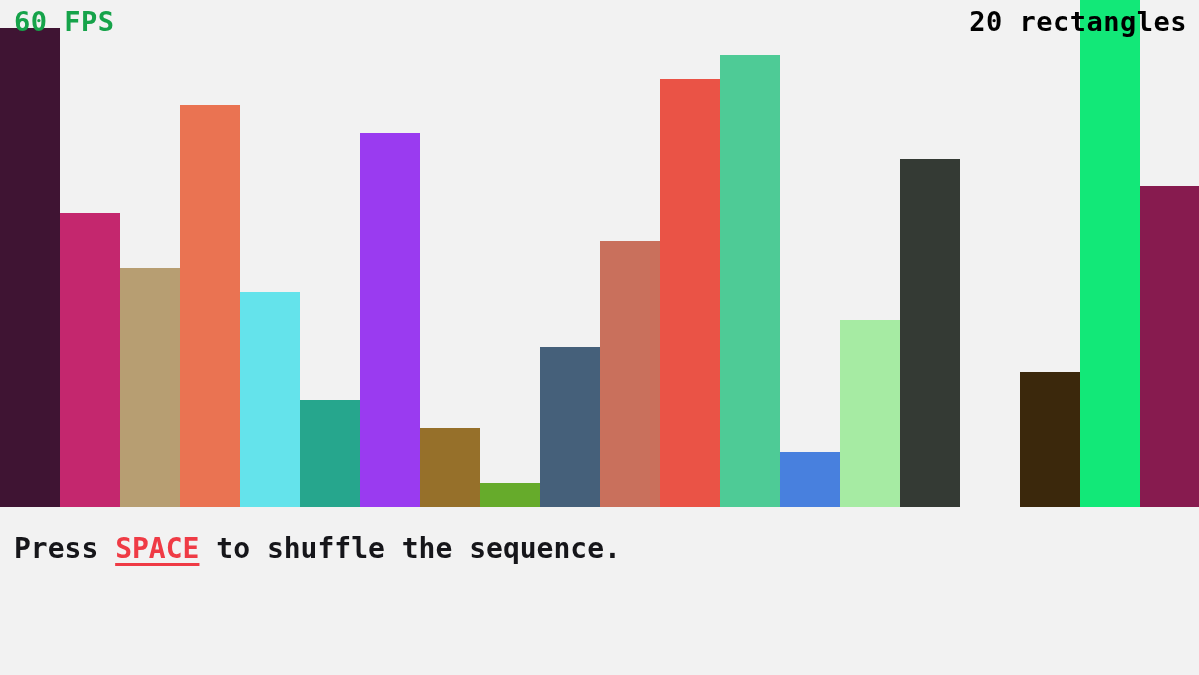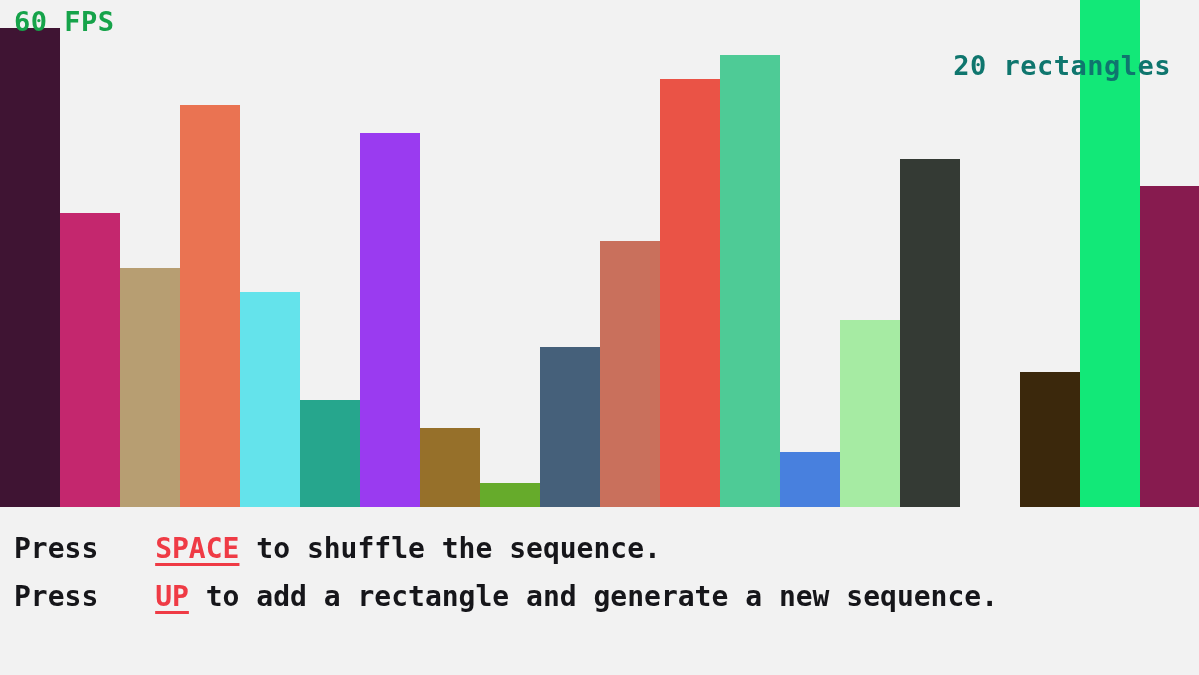--- a/index.html
+++ b/index.html
@@ -39,23 +39,22 @@
     font-weight: 700;
     letter-spacing: 0.5px;
     white-space: nowrap;
     line-height: 1;
   }
   #fps-counter {
     left: 14px;
     color: #16a34a;
   }
   #rect-count {
-    right: 28px;
-    color: #0f766e;
-    margin-top: 44px;
+    right: 12px;
+    color: #000000;
   }
 
   
   #instructions {
     position: absolute;
     left: 0;
     top: 507px;
     width: 1199px;
     height: 168px;
     padding: 18px 0 0 14px;
@@ -68,21 +67,20 @@
     color: #16161a;
     line-height: 48px;
     white-space: nowrap;
     letter-spacing: 0px;
   }
   .key {
     color: #ef3b45;
     text-decoration: underline;
     text-decoration-thickness: 3px;
     text-underline-offset: 5px;
-    margin-left: 40px;
   }
 </style>
 </head>
 <body>
 
 <div id="stage">
 
   <div id="chart">
       <div class="bar" style="left: 0px; width: 60px; height: 479px; background: rgb(63, 20, 51);"></div>
       <div class="bar" style="left: 60px; width: 60px; height: 294px; background: rgb(196, 39, 110);"></div>
@@ -104,16 +102,15 @@
       <div class="bar" style="left: 1080px; width: 60px; height: 507px; background: rgb(18, 232, 120);"></div>
       <div class="bar" style="left: 1140px; width: 60px; height: 321px; background: rgb(135, 27, 79);"></div>
     </div>
 
   <div class="hud" id="fps-counter">60 FPS</div>
 
   <div class="hud" id="rect-count">20 rectangles</div>
 
   <div id="instructions">
       <div class="instruction-line"><span>Press </span><span class="key">SPACE</span><span> to shuffle the sequence.</span></div>
-      <div class="instruction-line"><span>Press </span><span class="key">UP</span><span> to add a rectangle and generate a new sequence.</span></div>
     </div>
 
 </div>
 
 </body></html>

